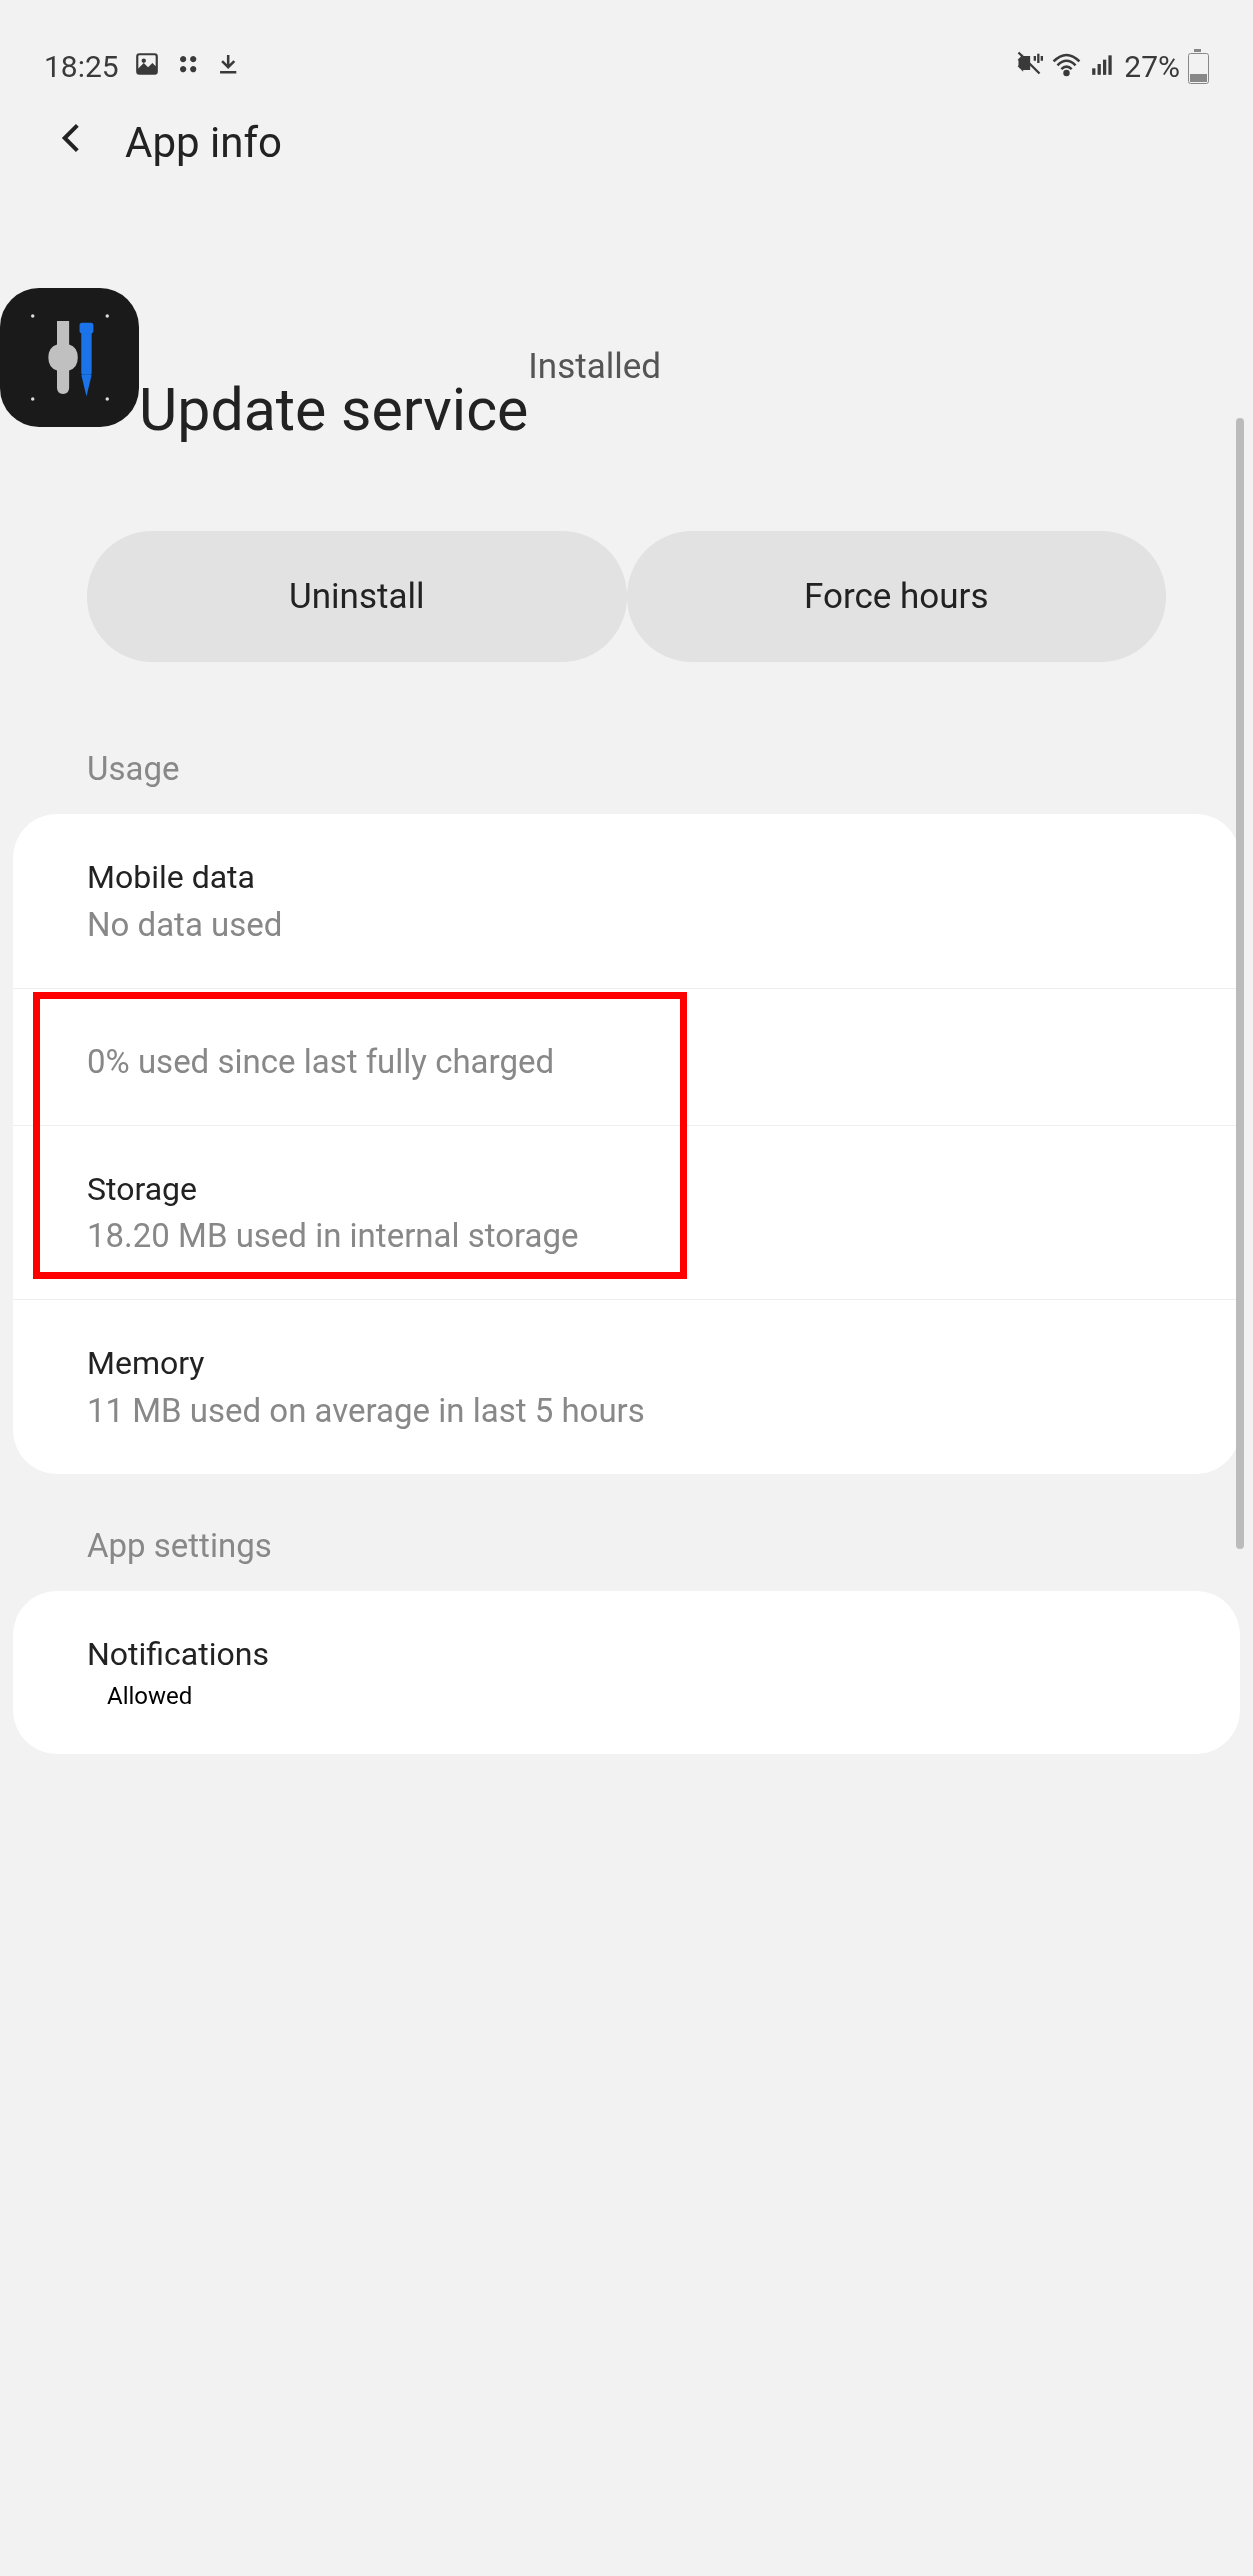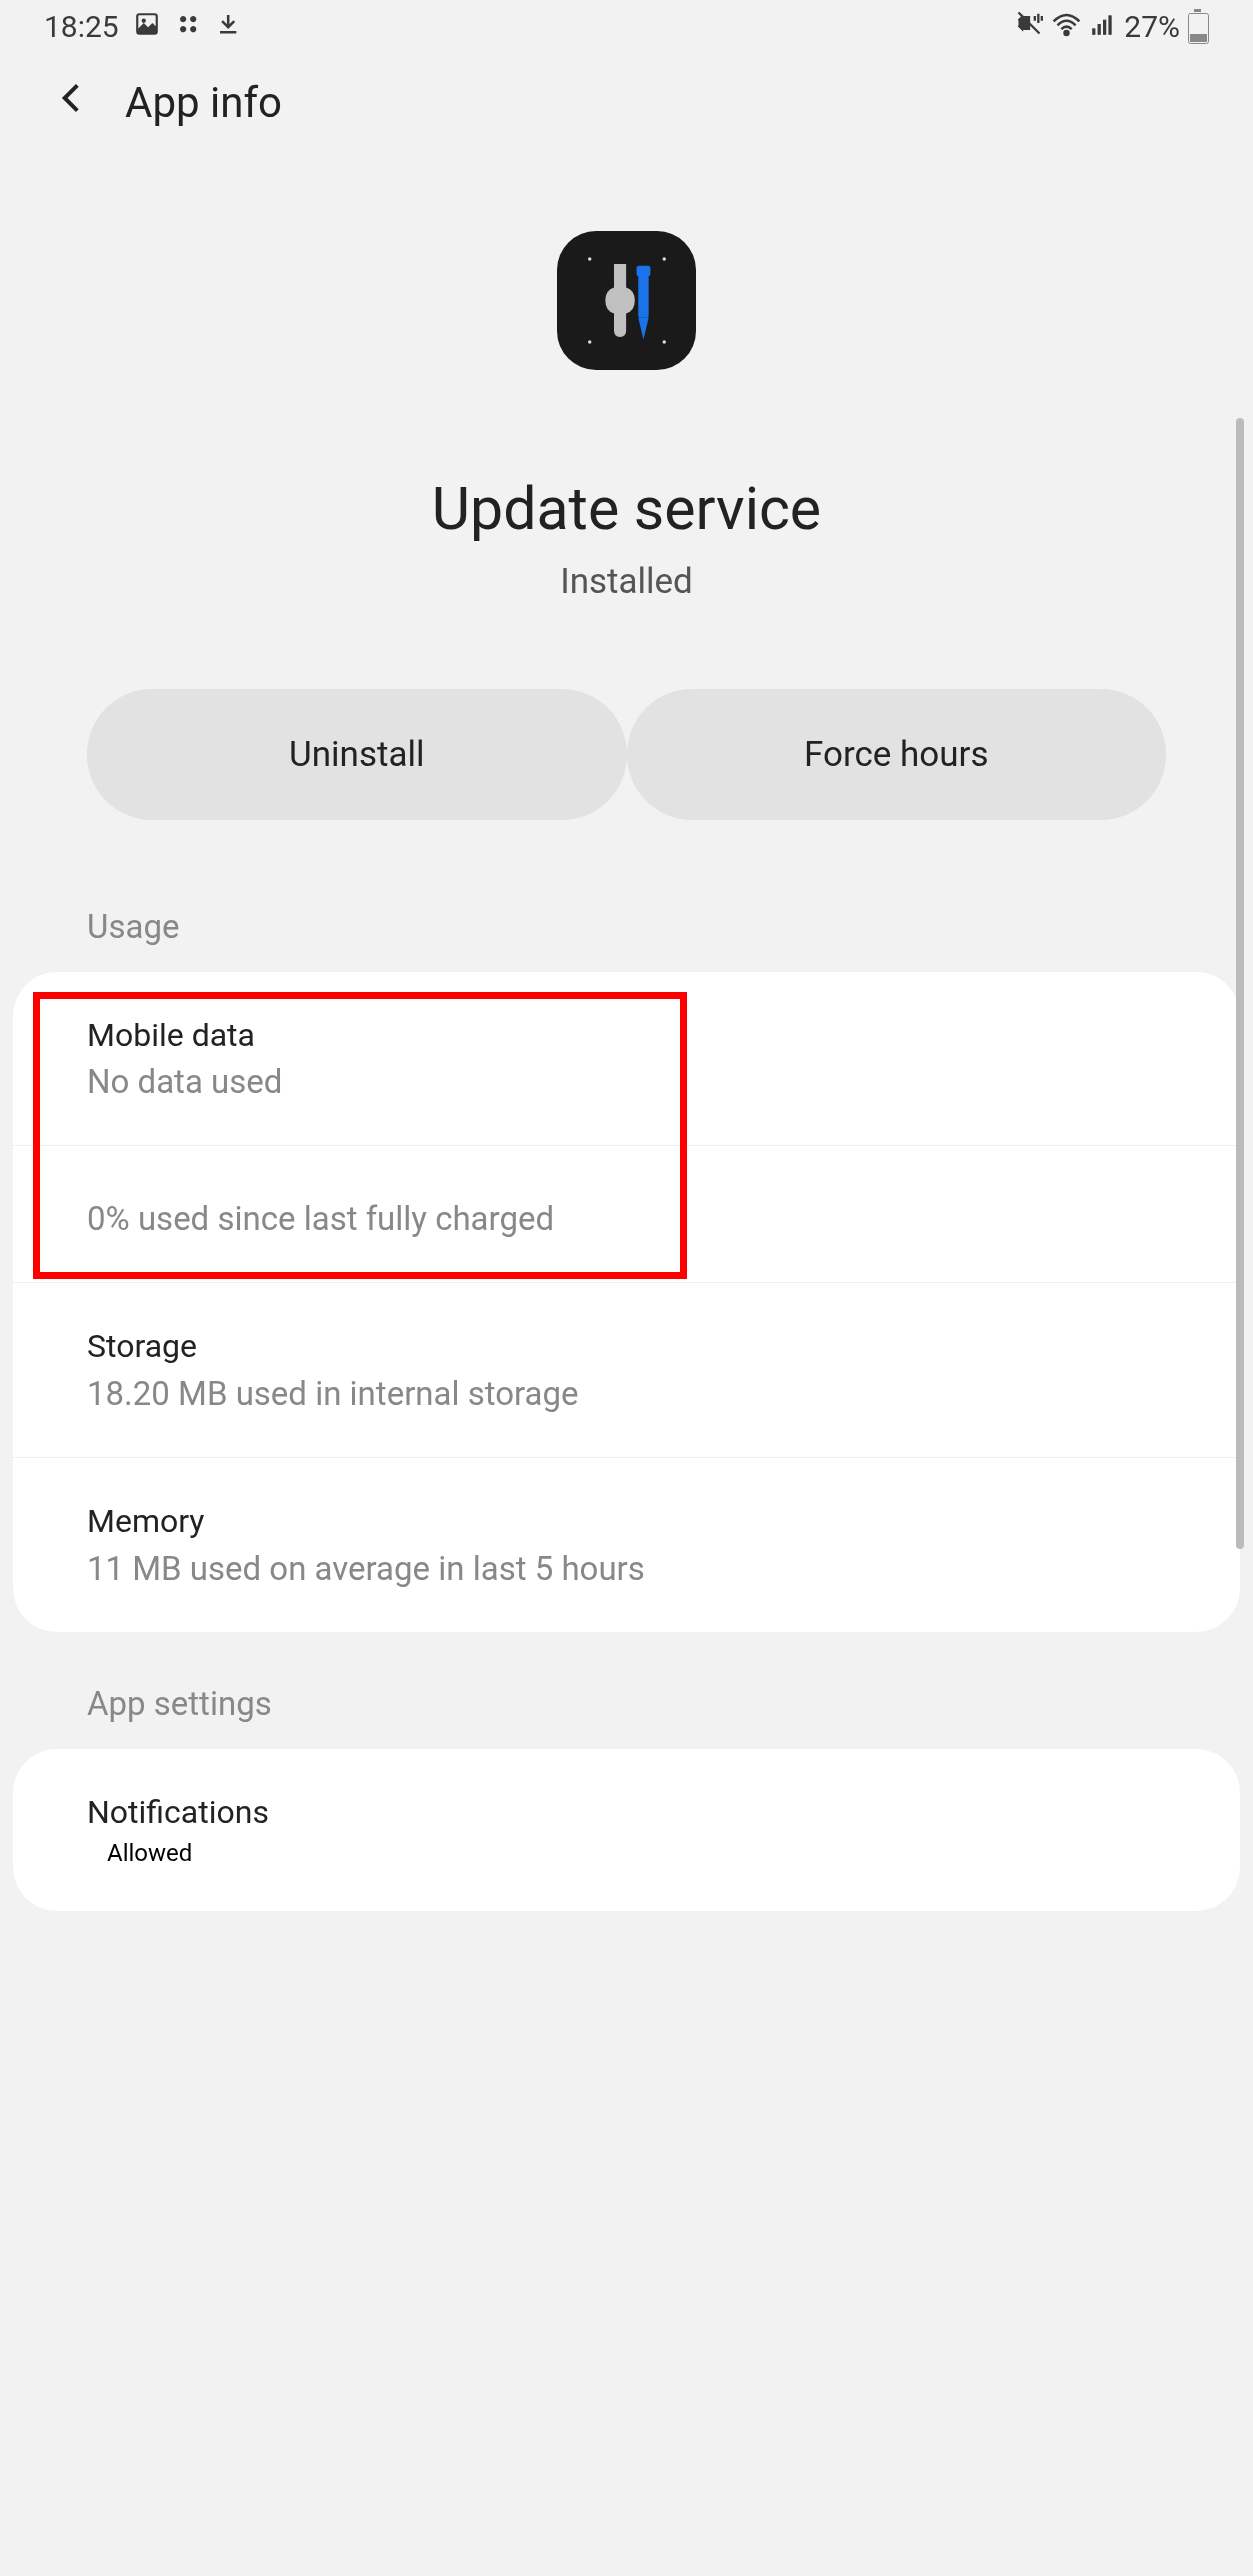--- a/index.html
+++ b/index.html
@@ -15,20 +15,21 @@
       position: relative;
     }
     .status-bar {
       height: 52px;
       display: flex;
       justify-content: space-between;
       align-items: center;
       padding: 8px 44px;
       font-size: 30px;
       color: #3a3a3a;
+      margin-top: 40px;
     }
     .status-left {
       display: flex;
       align-items: center;
       gap: 15.7px;
     }
     .status-right {
       display: flex;
       align-items: flex-end;
       gap: 8px;
@@ -45,21 +46,21 @@
       color: #222;
       font-weight: 300;
     }
     .header-title {
       font-size: 42px;
       color: #222;
       font-weight: 400;
     }
     .app-section {
       display: flex;
-      flex-direction: column;
+      flex-direction: row;
       align-items: center;
       padding: 87px 0 35px 0;
     }
     .app-icon {
       width: 139px;
       height: 139px;
       background: #1a1a1a;
       border-radius: 39px;
       display: flex;
       align-items: center;

